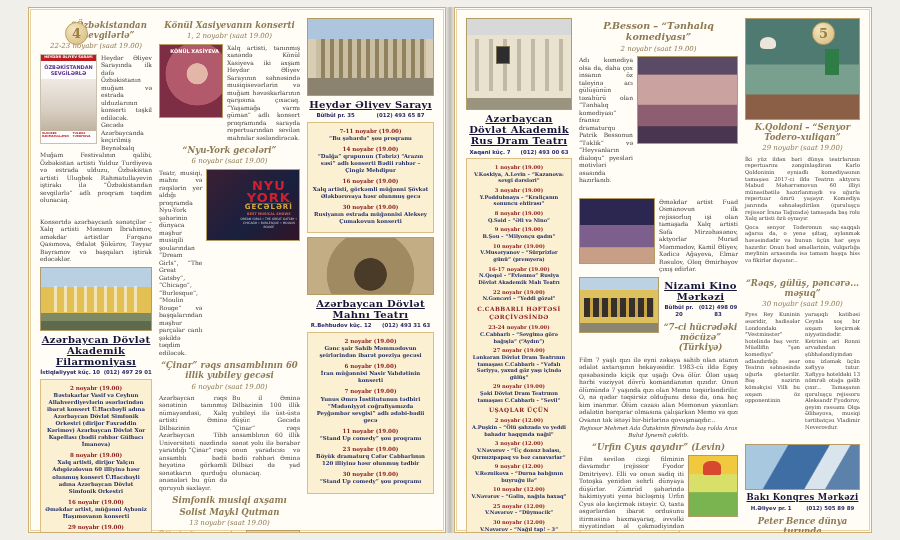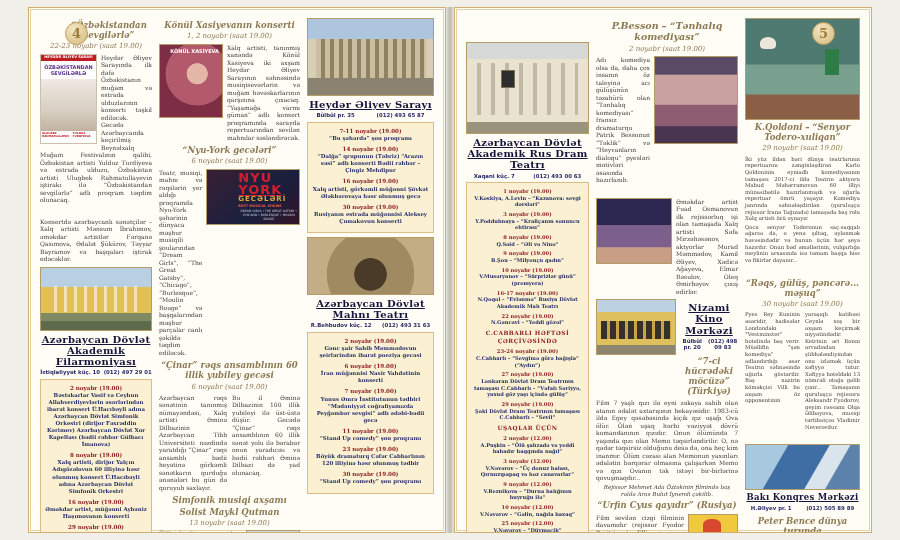--- a/index.html
+++ b/index.html
@@ -15,21 +15,21 @@
   .badge { position:absolute; width:23px; height:23px; border-radius:50%;
            background:radial-gradient(circle at 35% 30%, #f2e6c2, #d6ba7c);
            border:1px solid #c0a05c; color:#9c7d3c; font:700 13px/21px "DejaVu Serif", serif;
            text-align:center; z-index:5; }
   .badge-l { left:36px; top:14px; }
   .badge-r { right:36px; top:14px; }
 
   .cols { display:flex; gap:7px; height:100%; }
   .col { display:flex; flex-direction:column; min-width:0; }
   .c1 { width:112px; } .c2 { flex:1; } .c3 { width:127px; }
-  .ca { width:123px;margin-top:24px; } .cb { flex:1; } .cc { width:115px; }
+  .ca { width:106px; } .cb { flex:1; } .cc { width:115px; }
 
   .sh { font:italic 700 8.5px/1.2 "DejaVu Serif", serif; color:#8d7a54; text-align:center; margin:2px 0 1px; }
   .sh.big { font-size:9.5px; }
   .sdate { font:italic 7px/1.2 "DejaVu Serif", serif; color:#8d7a54; text-align:center; margin:1px 0 3px; }
   .vtitle { font:700 10px/1.12 "DejaVu Serif", serif; color:#15153c; text-align:center; letter-spacing:.3px; margin:3px 0 2px;text-decoration:underline; }
   .vtitle.sm { font-size:8.5px; }
   .vaddr { display:flex; justify-content:space-around; gap:3px; font:700 5.4px/1.2 "DejaVu Sans", sans-serif;
            color:#2a2a68; margin:0 0 3px; text-align:center; }
   .listing { background:#fcf0d2; border:1px solid #dcbd82; padding:5px 4px 3px; }
   .ev { margin-bottom:4px; text-align:center; }
@@ -55,21 +55,21 @@
 
   .ph-fil { height:64px; background:linear-gradient(180deg,#b9cfe2 0 30%, #e2c054 30% 72%, #7d8a64 72% 86%, #5d6b4c 86%);
             margin-top:4px; }
   .ph-fil::after { content:""; position:absolute; left:12%; right:12%; top:30%; height:42%;
             background:repeating-linear-gradient(90deg, rgba(255,255,255,.55) 0 3px, rgba(0,0,0,0) 3px 10px); }
   .ph-hes { height:78px; background:linear-gradient(180deg,#aec6dd 0 26%, #d9cdb4 26% 78%, #8b8270 78%); }
   .ph-hes::after { content:""; position:absolute; left:6%; right:6%; top:26%; height:52%;
             background:repeating-linear-gradient(90deg,#c9bda2 0 5px,#92815f 5px 9px); }
   .ph-mahni { height:58px; background:radial-gradient(circle at 50% 65%, #4a3b28 0 22%, #a08a62 23% 60%, #c3ad85 61%); }
   .ph-konul { width:64px; height:74px; background:radial-gradient(circle at 60% 40%, #e4b6a8 0 18%, #b25a6b 19% 55%, #7e2e44 56%); }
-  .ph-ny { width:94px; height:56px; background:linear-gradient(135deg,#3a1f33,#18203e 60%,#341427); display:flex; flex-direction:column; justify-content:center;padding-left:31px; }
+  .ph-ny { width:94px; height:72px; background:linear-gradient(135deg,#3a1f33,#18203e 60%,#341427); display:flex; flex-direction:column; align-items:center; justify-content:center;padding-left:31px; }
   .ny1 { color:#d02030; font:700 13px/0.9 "DejaVu Sans", sans-serif; letter-spacing:1px; }
   .ny2 { color:#d02030; font:700 13px/0.95 "DejaVu Sans", sans-serif; letter-spacing:1px;text-decoration:underline; }
   .ny3 { color:#d8a93c; font:700 7px/1.1 "DejaVu Sans", sans-serif; letter-spacing:1px; }
   .ny4 { color:#e25b4a; font:700 3.4px/1.4 "DejaVu Sans", sans-serif; }
   .ny5 { color:#cfd4e2; font:3px/1.4 "DejaVu Sans", sans-serif; text-align:center; }
   .ph-qutman { width:54px; height:60px; background:linear-gradient(180deg,#cdd9e4 0 30%, #b3977d 31% 75%, #3c4a66 76%); }
   .ph-rus { height:92px; background:linear-gradient(180deg,#d6d9d8 0 18%, #e9e2cf 18% 88%, #9a947f 88%); }
   .ph-rus::before { content:""; position:absolute; left:8%; right:8%; top:22%; height:58%;
         background:repeating-linear-gradient(90deg, rgba(90,80,60,.28) 0 4px, rgba(0,0,0,0) 4px 14px); }
   .ph-rus::after { content:""; position:absolute; left:28%; top:30%; width:12px; height:16px; background:#2d2d2d; border:1px solid #7c6f52; }
@@ -413,21 +413,21 @@
           <div class="vtitle">Nizami Kino Mərkəzi</div>
           <div class="vaddr">
             <span>Bülbül pr. 20</span>
             <span>(012) 498 09 83</span>
           </div>
           <div class="sh">“7-ci hücrədəki möcüzə” (Türkiyə)</div>
         </div>
       </div>
       <div class="body mt2">Film 7 yaşlı qızı ilə eyni zəkaya sahib olan atanın ədalət axtarışının hekayəsidir. 1983-cü ildə Egey qəsəbəsində kiçik qız uşağı Ova ölür. Ölən uşaq hərbi vəziyyət dövrü komandanının qızıdır. Onun ölümündə 7 yaşında qızı olan Memo təqsirləndirilir. O, nə qədər təqsirsiz olduğunu desə də, ona heç kim inanmır. Ölüm cəzası alan Memonun yaxınları ədalətin bərqərar olmasına çalışarkən Memo və qızı Ovanın tək istəyi bir-birlərinə qovuşmaqdır...</div>
       <div class="credit">Rejissor Mehmet Ada Öztəkinin filmində baş rolda Aras Bulut İynemli çəkilib.</div>
-      <div class="sh">“Urfin Cyus qayıdır” (Rusiya)</div>
+      <div class="sh">“Urfin Cyus qayıdır” (Levin)</div>
       <div class="row mt2">
         <div class="body" style="flex:1">Film sevilən cizgi filminin davamıdır (rejissor Fyodor Dmitriyev). Elli və onun sadiq iti Totoşka yenidən sehrli dünyaya düşürlər. Zümrüd şəhərində hakimiyyəti yenə bicləşmiş Urfin Cyus ələ keçirmək istəyir. O, taxta əsgərlərdən ibarət ordusunu itirməsinə baxmayaraq, əvvəlki niyyətindən əl çəkmədiyindən hamının həyatını pozmaqda davam edir. İndi Urfinin əlində zadəgan Çingemanın sehrli kitabı var və o, sahibinin istənilən arzusunu yerinə yetirə bilər...</div>
         <div class="ph ph-urfin"></div>
       </div>
     </div>
 
     <div class="col cc">
       <div class="ph ph-qoldoni"></div>
       <div class="sh mt2">K.Qoldoni – “Senyor Todero-xuliqan”</div>
       <div class="sdate">29 noyabr (saat 19.00)</div>

